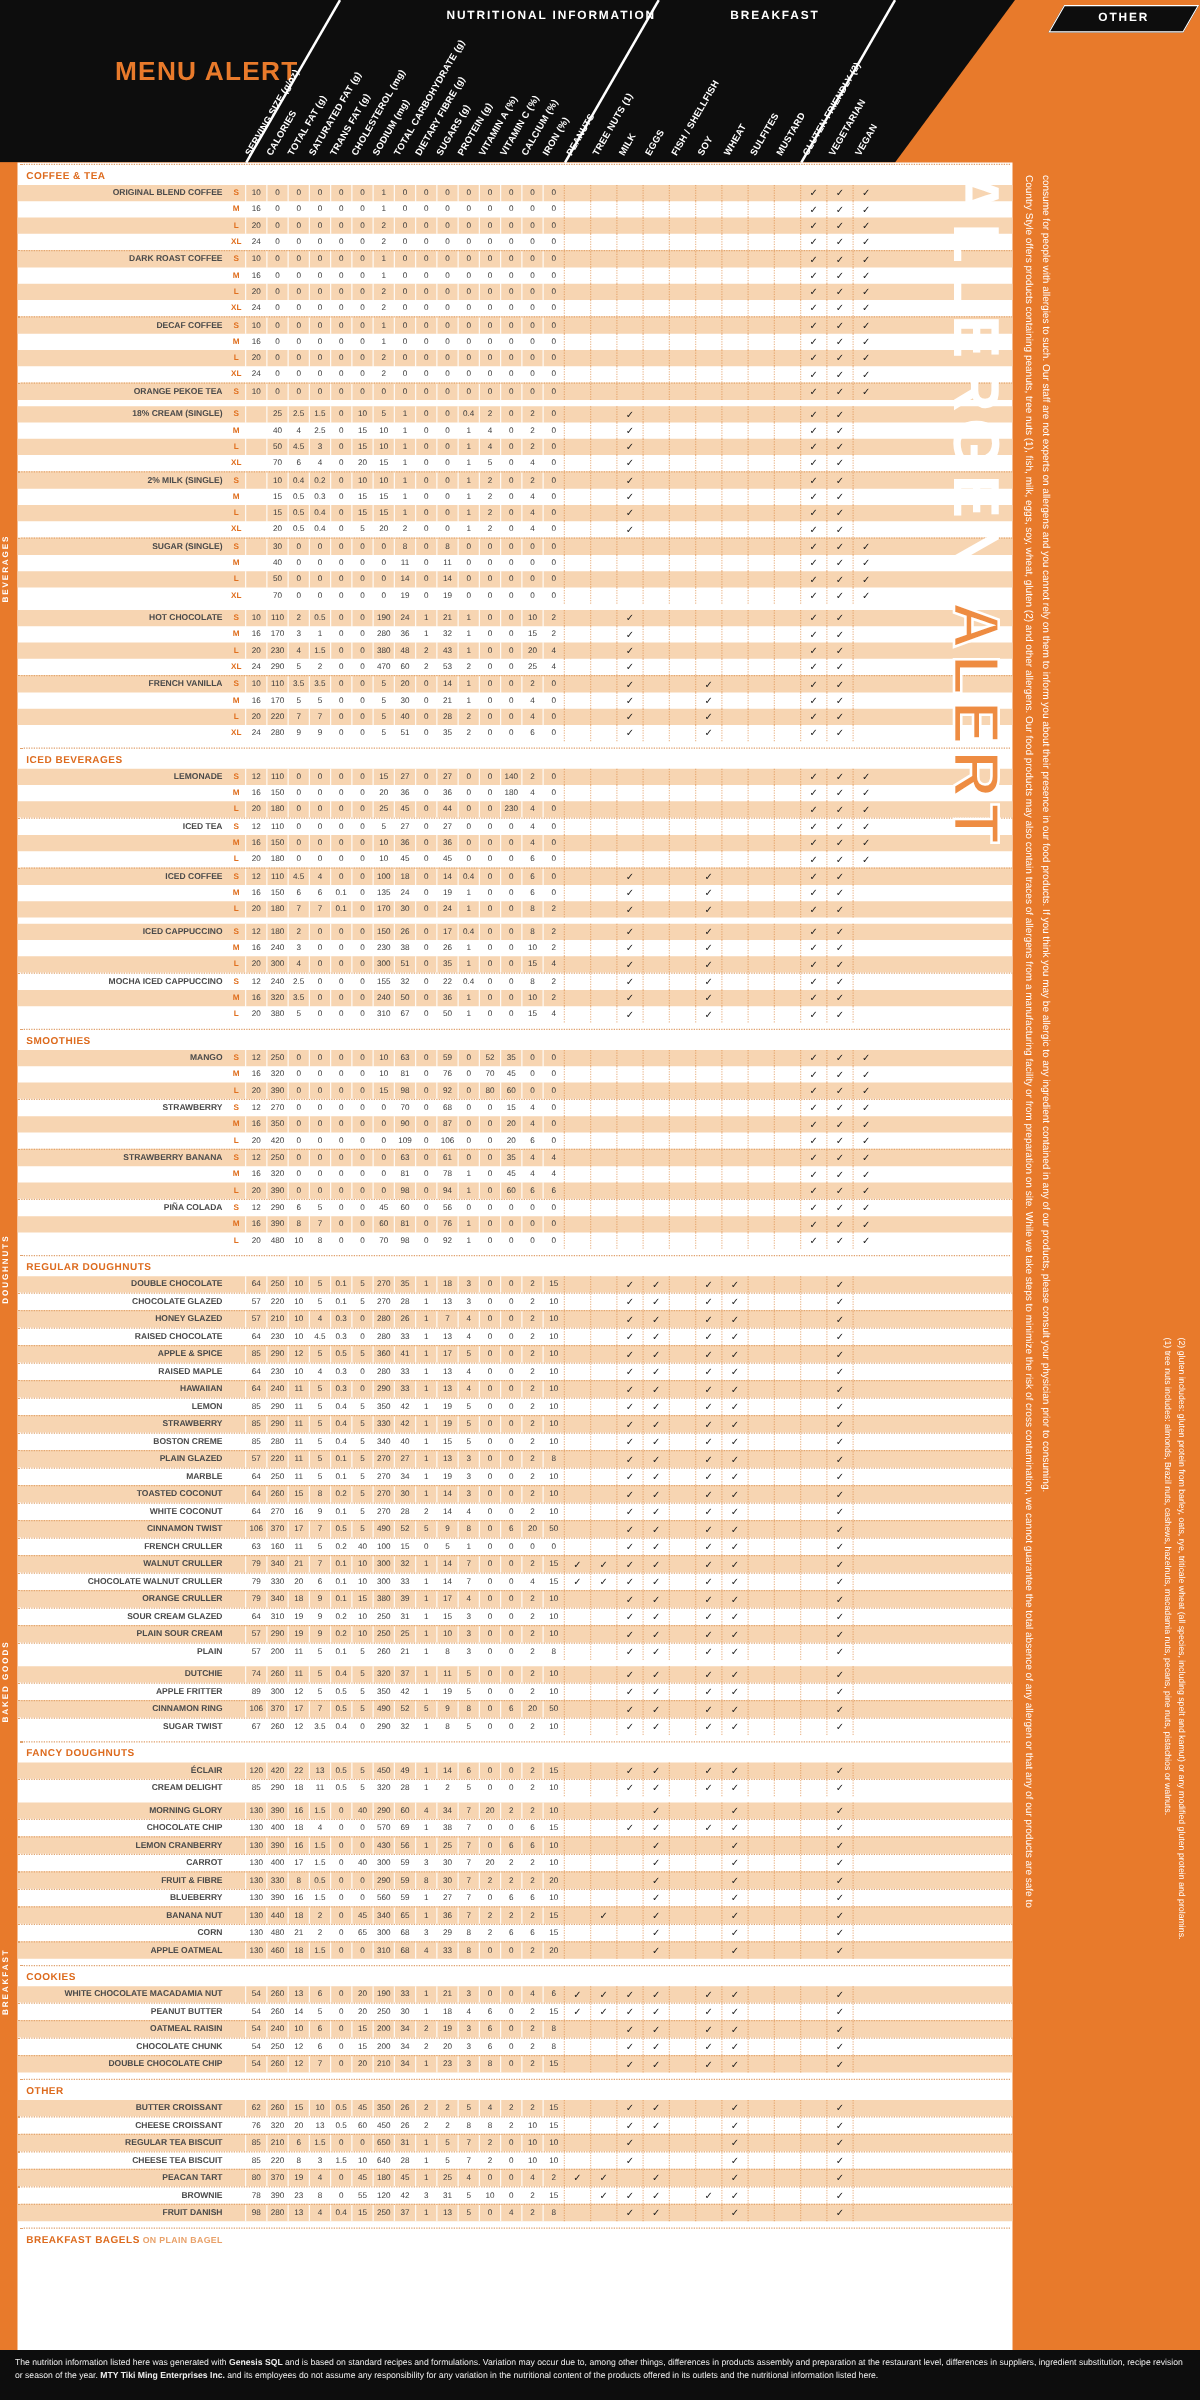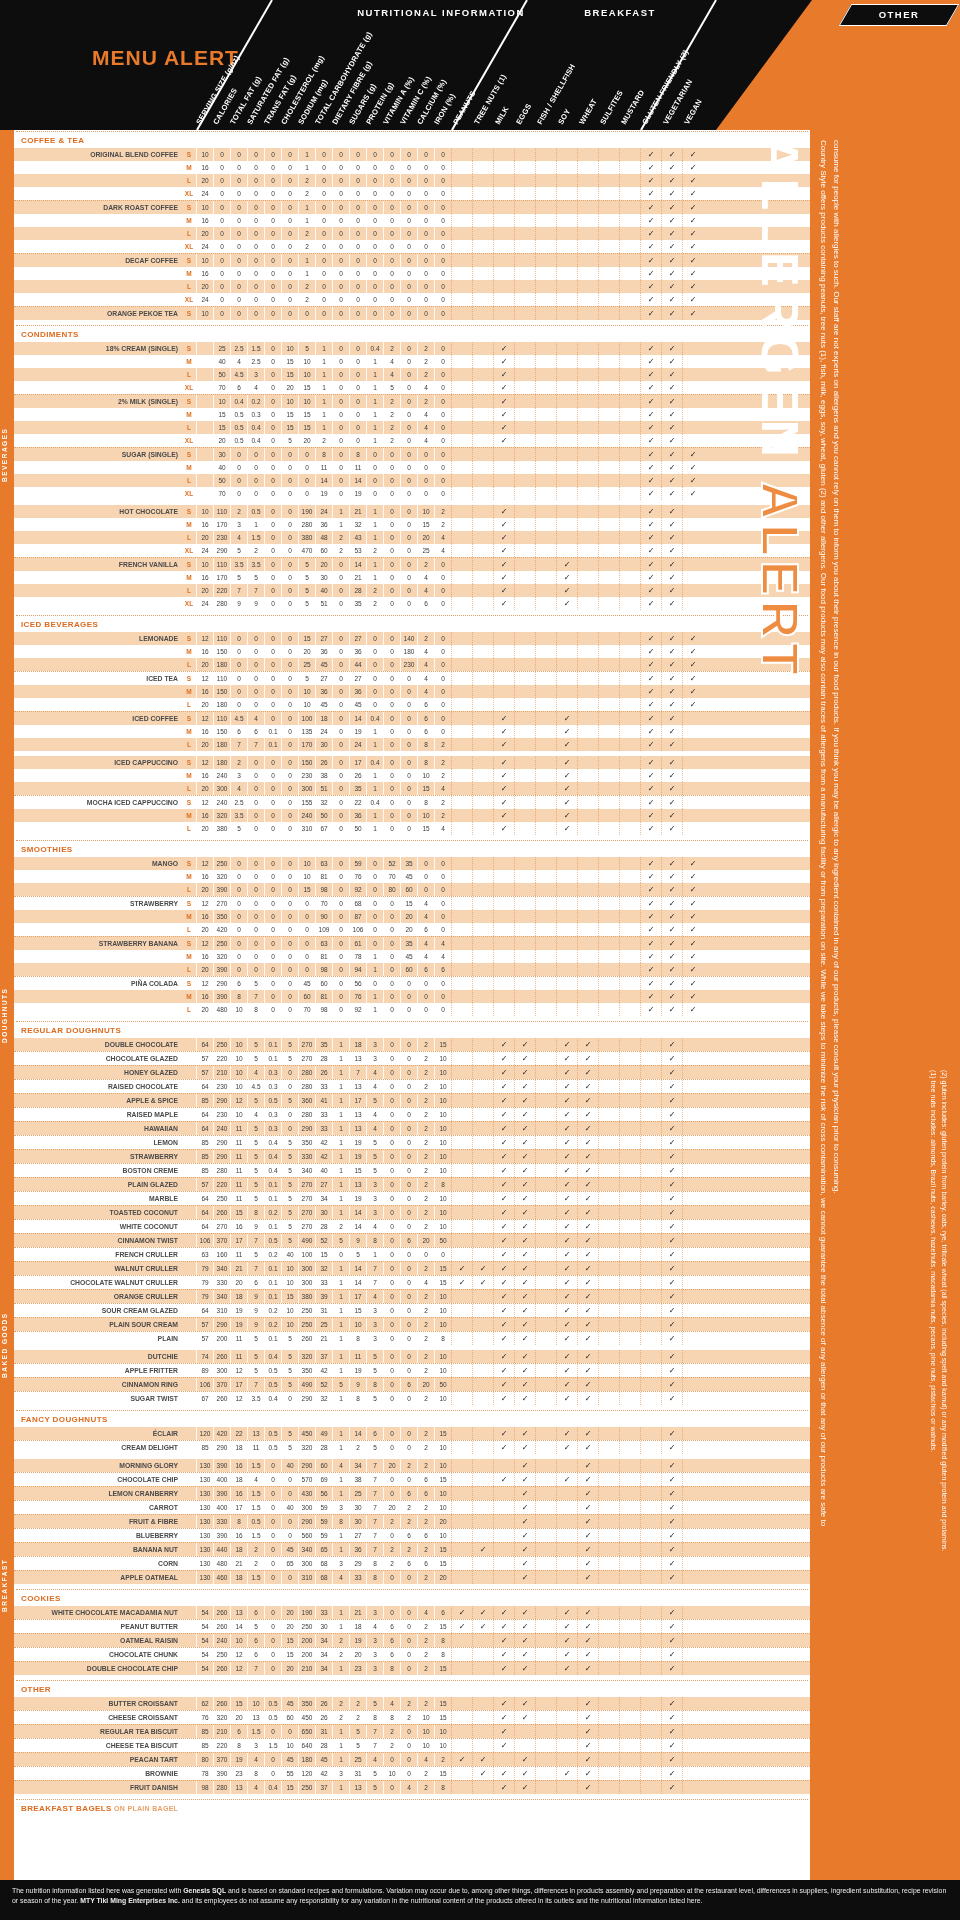--- a/index.html
+++ b/index.html
@@ -514,21 +514,20 @@
           <div class="cell chk"></div>
           <div class="cell chk"></div>
           <div class="cell chk"></div>
           <div class="cell chk"></div>
           <div class="cell chk">✓</div>
           <div class="cell chk">✓</div>
           <div class="cell chk">✓</div>
         </div>
       </div>
       <div class="section">
-        <div class="section-header"><span>CONDIMENTS</span></div>
         <div class="row stripe">
           <div class="cell lab">18% CREAM (SINGLE)</div>
           <div class="cell size">S</div>
           <div class="cell num"></div>
           <div class="cell num">25</div>
           <div class="cell num">2.5</div>
           <div class="cell num">1.5</div>
           <div class="cell num">0</div>
           <div class="cell num">10</div>
           <div class="cell num">5</div>

